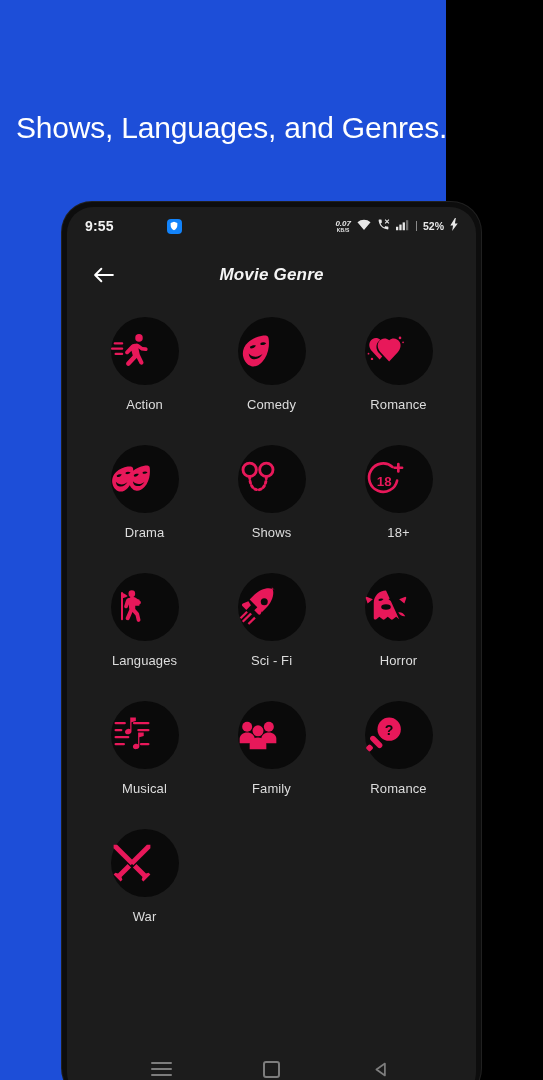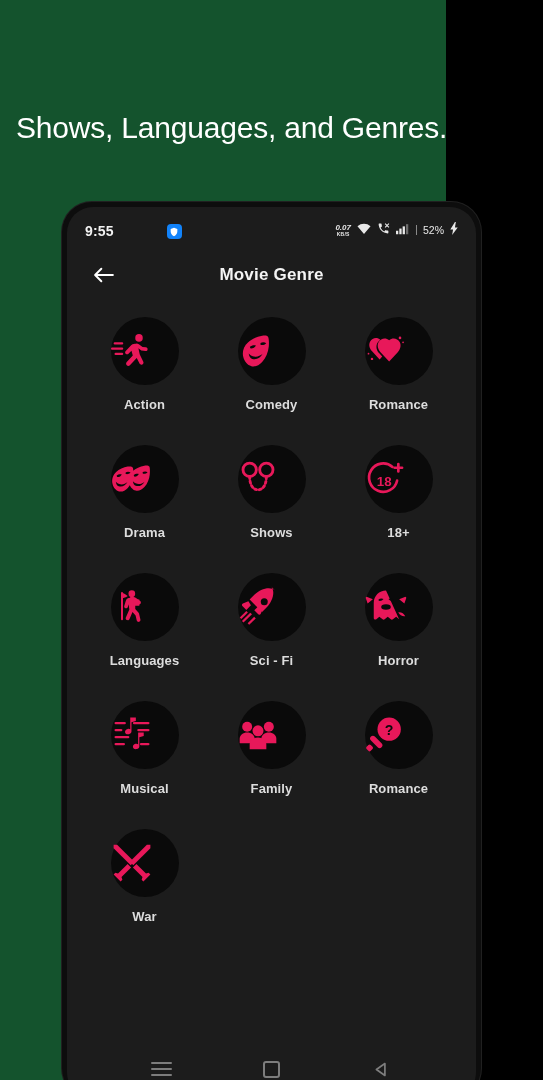--- a/index.html
+++ b/index.html
@@ -2,21 +2,21 @@
 <html><head>
 <meta charset="utf-8">
 <style>
   * { margin:0; padding:0; box-sizing:border-box; }
   html,body {
     width:543px; height:1080px;
     background:#000;
     font-family:"Liberation Sans", sans-serif;
     overflow:hidden;
   }
-  .page { position:relative; width:446px; height:1080px; background:#14532d; }
+  .page { position:relative; width:446px; height:1080px; background:#1d4ed8; }
 
   
   .headline {
     position:absolute;
     left:16px; top:111px;
     color:#ffffff;
     font-size:30px;
     font-weight:400;
     letter-spacing:-0.2px;
     white-space:nowrap;
@@ -38,21 +38,21 @@
     width:409px; height:895px;
     background:#1c1c1c;
     border-radius:26px 26px 30px 30px;
     overflow:hidden;
   }
 
   
   .statusbar {
     position:absolute; left:0; top:0;
     width:409px; height:38px;
-    display:flex; align-items:flex-end;
+    display:flex; align-items:center;
     padding:6px 18px;
     gap:44px;
   }
   .sb-time {
     color:#f2f2f2; font-size:14px; font-weight:600;
     letter-spacing:0.2px;
   }
   .sb-badge {
     width:15px; height:15px; margin-left:9px;
     background:#1283fa; border-radius:4px;
@@ -62,40 +62,41 @@
     margin-left:auto;
     display:flex; align-items:center; gap:6px;
   }
   .sb-net {
     display:flex; flex-direction:column; align-items:center;
     line-height:1;
     color:#e6e6e6;
   }
   .sb-net .n1 { font-size:8px; font-weight:700;font-style:italic; }
   .sb-net .n2 { font-size:5px; font-weight:700; letter-spacing:0.2px; }
-  .sb-batt { color:#e8e8e8; font-size:10.5px; font-weight:400; }
+  .sb-batt { color:#e8e8e8; font-size:10.5px; font-weight:700; }
   .sb-sep { width:1px; height:10px; background:#8a8a8a; }
 
   
   .appbar {
     position:absolute; left:0; top:46px;
     width:409px; height:44px;
     display:flex; align-items:center;
   }
   .backbtn {
     position:absolute; left:22px;
     width:30px; height:30px;
     display:flex; align-items:center; justify-content:center;
     cursor:pointer;
   }
   .apptitle {
     width:100%; text-align:center;
     color:#f4f4f4;
     font-size:17px; font-weight:700;
     letter-spacing:0.2px;
+    font-style:italic;
   }
 
   
   .grid {
     position:absolute; left:0; top:110px;
     width:409px;
     display:grid;
     grid-template-columns:repeat(3,1fr);
     row-gap:33px;
     padding:0 14px;
@@ -108,21 +109,21 @@
     width:68px; height:68px;
     border-radius:50%;
     background:#0a0a0a;
     display:flex; align-items:center; justify-content:flex-start;text-decoration:underline;
   }
   .bubble svg { display:block; }
   .celllabel {
     margin-top:12px;
     color:#dddddd;
     font-size:13px;
-    font-weight:700;
+    font-weight:400;
     letter-spacing:0.1px;
     white-space:nowrap;
   }
 
   
   .navbar {
     position:absolute; left:0; bottom:0;
     width:409px; height:56px;
     display:flex; align-items:center; justify-content:space-around;
     padding:0 40px 10px 40px;

